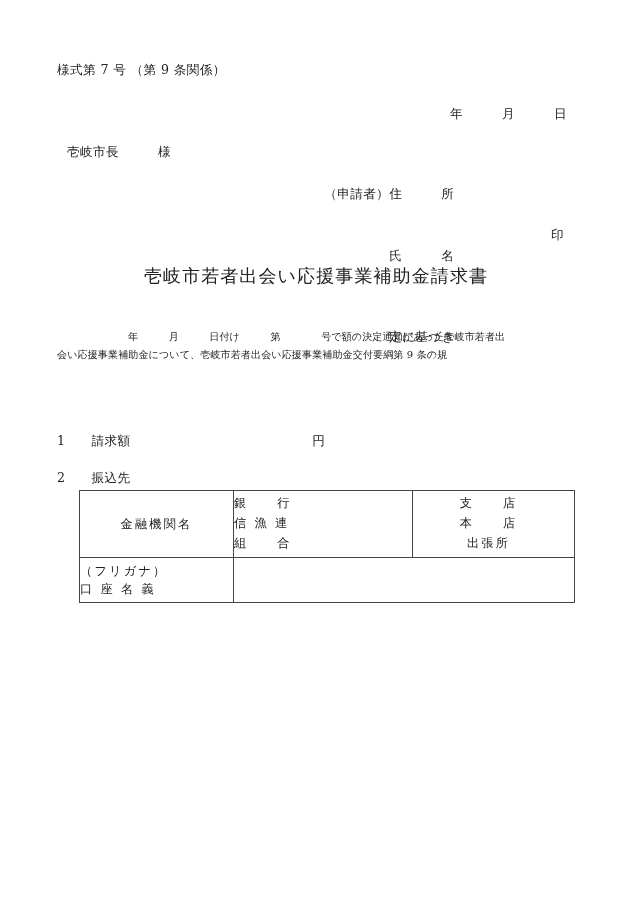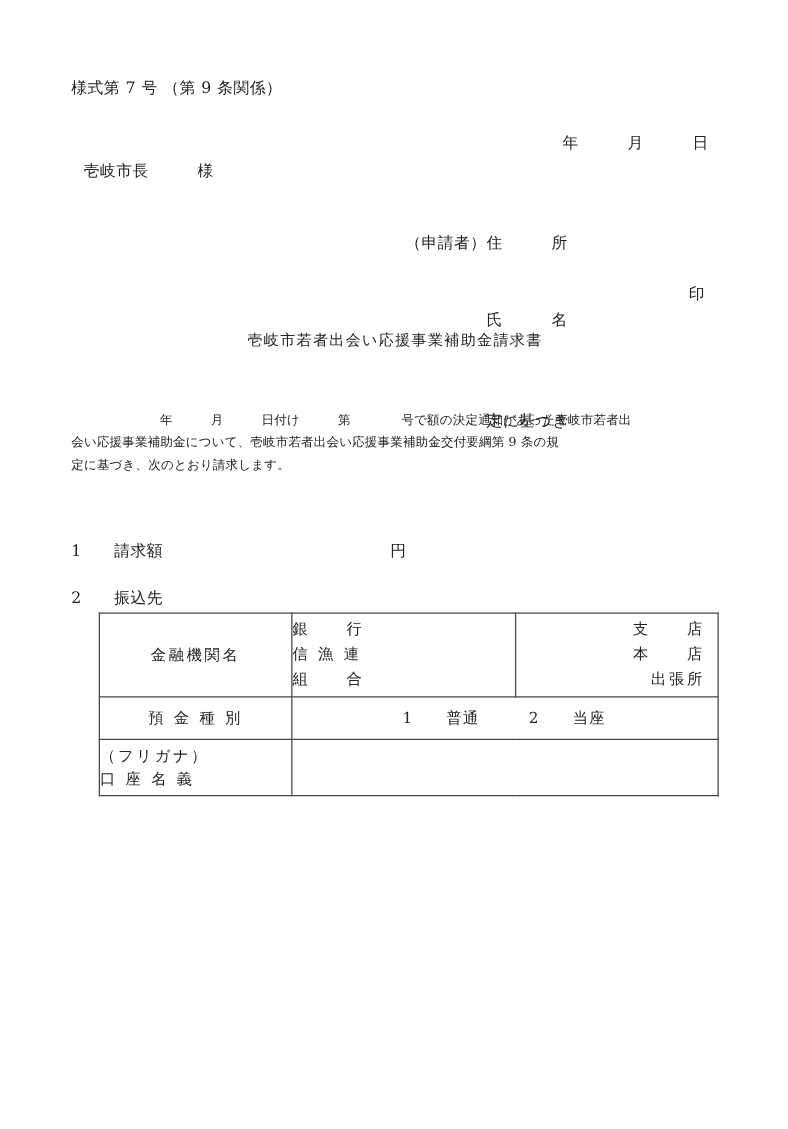--- a/index.html
+++ b/index.html
@@ -42,21 +42,21 @@
     left: 0;
     top: 104px;
     width: 518px;
     text-align: right;
     padding-right: 8px;
     box-sizing: border-box;
   }
   .addressee {
     position: absolute;
     left: 10px;
-    top: 127px;
+    top: 142px;
   }
 
   
   .applicant {
     position: absolute;
     left: 232px;
     top: 164px;
     width: 286px;
   }
   .applicant .row {
@@ -72,21 +72,21 @@
     top: 0;
   }
 
   
   .doc-title {
     position: absolute;
     left: 0;
     top: 264px;
     width: 518px;
     text-align: center;
-    font-size: 12px;
+    font-size: 18px;
     letter-spacing: 1.1px;
     white-space: pre;
   }
 
   
   .body-text {
     position: absolute;
     left: 0;
     top: 328px;
     width: 521px;
@@ -132,21 +132,21 @@
     white-space: pre;
   }
   .cell-kind {
     width: 168px;
     padding-right: 10px !important;
     white-space: pre;
     line-height: 1.62;
     letter-spacing: 1px;
   }
   .cell-branch {
-    text-align: right;
+    text-align: center;
     padding-right: 10px !important;
     white-space: pre;
     line-height: 1.62;
     letter-spacing: 1px;
   }
   .row-fi td { height: 66px; }
   .row-type td { height: 33px; }
   .row-type .cell-value {
     text-align: left;
     padding-left: 88px !important;
@@ -185,41 +185,36 @@
       <div class="row">
         <span>　　　　　定に基づき</span>
       </div>
     </div>
 
     <div class="doc-title">壱岐市若者出会い応援事業補助金請求書</div>
 
     <div class="body-text">
       <div class="p">　　　　　　　年　　　月　　　日付け　　　第　　　　号で額の決定通知があった壱岐市若者出</div>
       <div class="p">会い応援事業補助金について、壱岐市若者出会い応援事業補助金交付要綱第 9 条の規</div>
-      <div class="p">定に基づき、次のとおり請求します。</div>
     </div>
 
     <div class="line item-1">1　　請求額　　　　　　　　　　　　　　円</div>
     <div class="line item-2">2　　振込先</div>
 
     <table class="bank-table">
       <tbody>
         <tr class="row-fi">
           <td class="cell-label">金融機関名</td>
           <td class="cell-kind">銀　　行
 信 漁 連
 組　　合</td>
           <td class="cell-branch">支　　店
 本　　店
 出張所</td>
         </tr>
-        <tr class="row-type">
-          <td class="cell-label">預 金 種 別</td>
-          <td class="cell-value" colspan="2">1　　普通　　　2　　当座</td>
-        </tr>
         <tr class="row-holder">
           <td class="cell-label-two">（フリガナ）
 口 座 名 義</td>
           <td class="cell-blank" colspan="2"></td>
         </tr>
       </tbody>
     </table>
 
   </div>
 </div>

